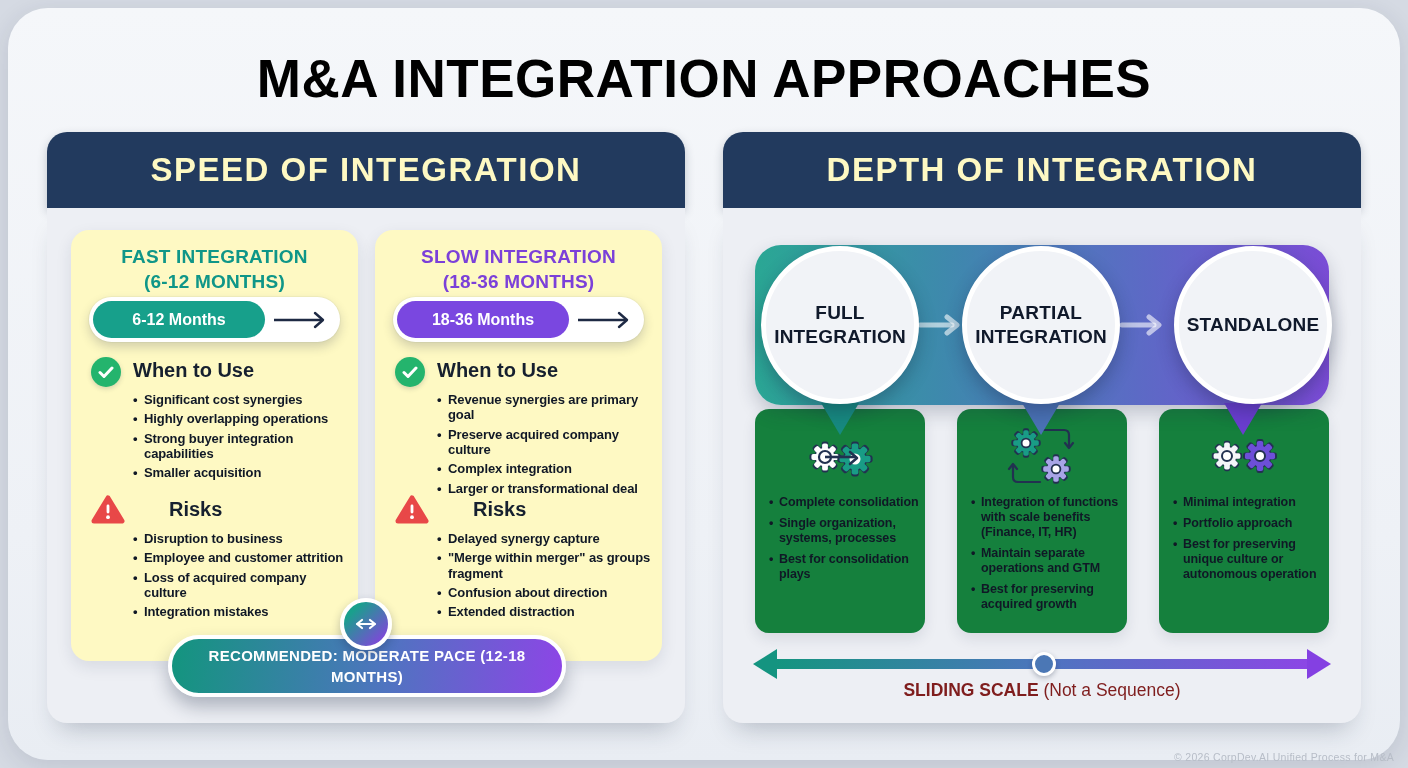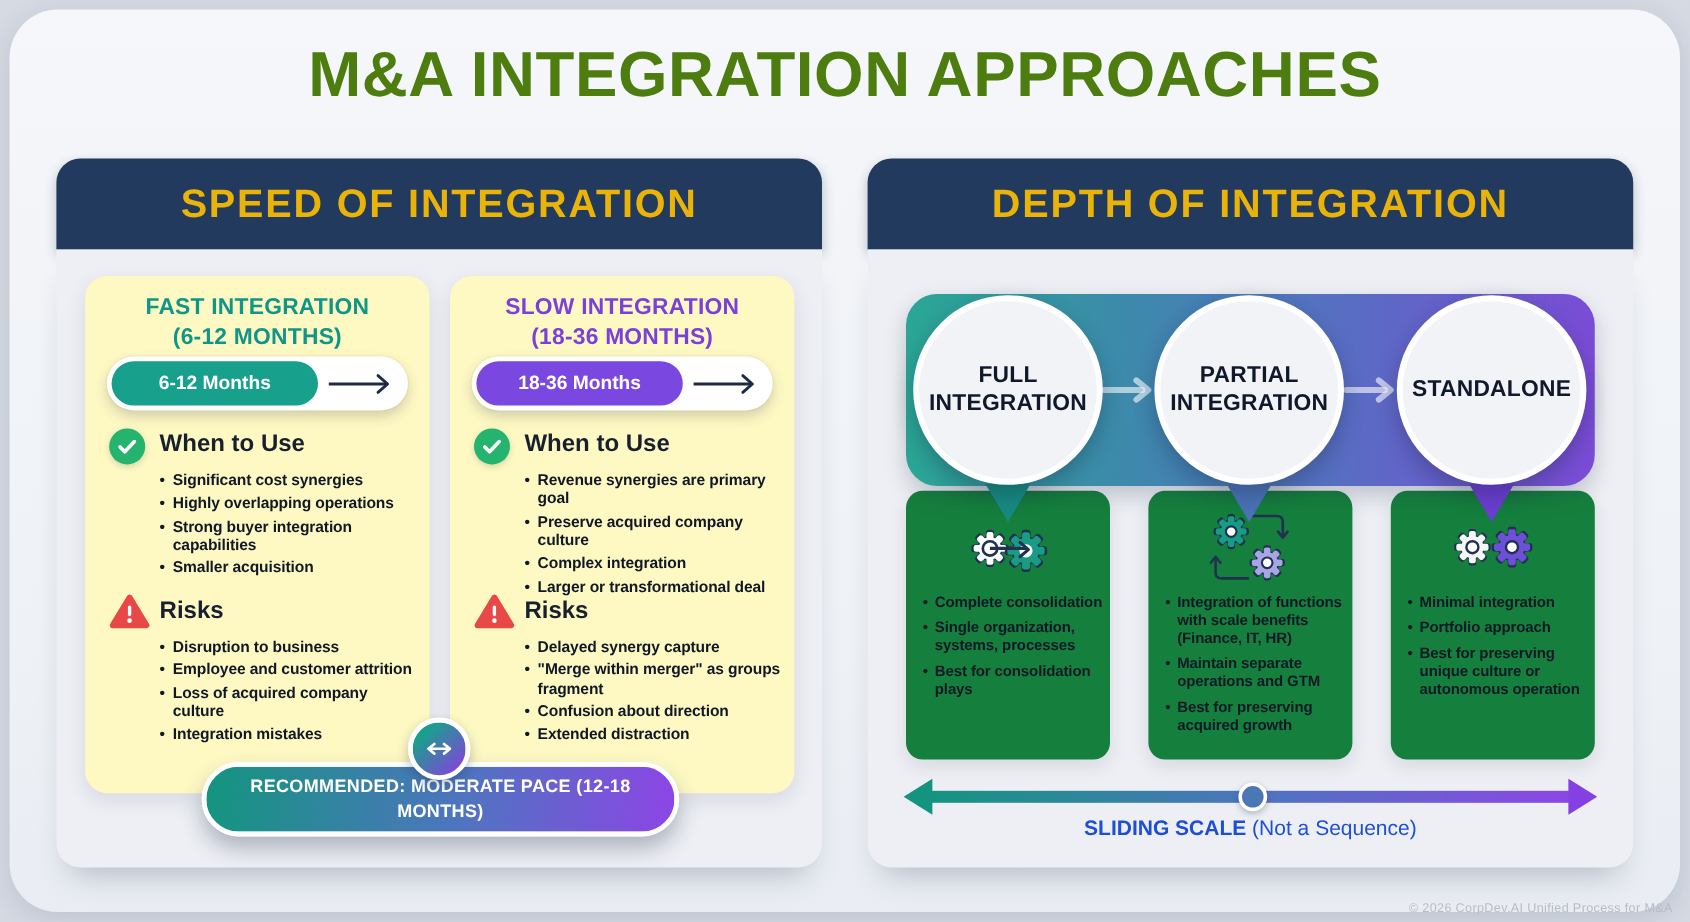--- a/index.html
+++ b/index.html
@@ -1,28 +1,28 @@
 <!DOCTYPE html>
 <html><head>
 <meta charset="utf-8">
 <style>
   html,body{margin:0;padding:0;}
   body{width:1408px;height:768px;background:#d5dae3;font-family:"Liberation Sans",sans-serif;overflow:hidden;}
   .stage{position:relative;width:1408px;height:768px;}
   .canvas{position:absolute;left:8px;top:8px;right:8px;bottom:8px;border-radius:40px;
           background:linear-gradient(180deg,#f5f7fa 0%,#eef1f6 70%,#e9edf3 100%);
           box-shadow:0 6px 24px rgba(30,42,68,.12);}
-  .main-title{position:absolute;top:32px;left:0;width:100%;text-align:center;
-          font-size:53px;font-weight:bold;letter-spacing:.5px;color:#4d7c0f;}
+  .main-title{position:absolute;top:48px;left:0;width:100%;text-align:center;
+          font-size:53px;font-weight:bold;letter-spacing:.5px;color:#000000;}
   
   .panel{position:absolute;top:132px;width:638px;height:591px;}
   .panel.left{left:47px;} .panel.right{left:723px;}
   .panel-header{position:absolute;left:0;top:0;right:0;height:76px;background:#223a5e;
           border-radius:20px 20px 0 0;display:flex;align-items:center;justify-content:center;
-          color:#eab308;font-size:33px;font-weight:bold;letter-spacing:1.5px;
+          color:#fef9c3;font-size:33px;font-weight:bold;letter-spacing:1.5px;
           box-shadow:0 4px 10px rgba(30,42,68,.25);}
   .panel-body{position:absolute;left:0;top:76px;right:0;bottom:0;background:#edeff4;
           border-radius:0 0 20px 20px;box-shadow:0 16px 26px -12px rgba(30,42,68,.28);}
   
   .speed-card{position:absolute;top:98px;width:287px;height:431px;background:#fef9c3;border-radius:18px;
           box-shadow:0 6px 16px rgba(30,42,68,.10);z-index:1;}
   .speed-card.fast{left:24px;} .speed-card.slow{left:328px;}
   .card-title{position:absolute;top:15px;left:0;width:100%;text-align:center;
           font-size:19px;font-weight:bold;line-height:1.3;letter-spacing:.2px;}
   .teal-text{color:#0f9688;} .purple-text{color:#7b40d9;}
@@ -34,40 +34,40 @@
   .pill-arrow{position:absolute;right:8px;top:12px;}
   .sec-icon{position:absolute;left:20px;}
   .check-circle{width:30px;height:30px;border-radius:50%;background:#24b46d;
           display:flex;align-items:center;justify-content:center;box-shadow:0 2px 5px rgba(30,42,68,.18);}
   .sec-head{position:absolute;left:62px;font-size:20px;font-weight:bold;color:#16202f;}
   .bullets{position:absolute;left:62px;right:6px;margin:0;padding:0;list-style:none;}
   .bullets li{position:relative;padding-left:11px;font-size:13px;font-weight:600;color:#101826;
           line-height:1.18;margin-bottom:4px;letter-spacing:-0.1px;}
   .bullets li::before{content:"•";position:absolute;left:0;top:0;}
   .when-icon{top:127px;} .when-head{top:129px;} .when-list{top:162px;}
-  .risks-icon{top:264px;} .risks-head{top:268px;} .risks-list{top:301px;}
+  .risks-icon{top:264px;} .risks-head{top:268px;margin-left:36px;} .risks-list{top:301px;}
   
   .reco-banner{position:absolute;left:121px;top:503px;width:390px;height:54px;border-radius:33px;
           border:4px solid #fff;background:linear-gradient(95deg,#13957e 0%,#4f74c0 55%,#8d45e6 100%);
           box-shadow:0 10px 18px rgba(30,42,68,.30);z-index:2;
           display:flex;flex-direction:column;align-items:center;justify-content:center;
           color:#fff;font-size:15px;font-weight:bold;letter-spacing:.3px;line-height:1.4;text-align:center;}
   .reco-circle{position:absolute;left:293px;top:466px;width:44px;height:44px;border-radius:50%;
           border:4px solid #fff;background:linear-gradient(135deg,#19a08c 20%,#7b4bd6 85%);
           box-shadow:0 4px 10px rgba(30,42,68,.30);z-index:3;
           display:flex;align-items:center;justify-content:center;}
   
   .band{position:absolute;left:32px;top:113px;width:574px;height:160px;border-radius:26px;
           background:linear-gradient(92deg,#2aa794 0%,#3f87ae 35%,#5a6cc4 65%,#7b4bd6 100%);
           box-shadow:0 8px 18px rgba(30,42,68,.22);z-index:2;}
   .stage-circle{position:absolute;top:114px;width:148px;height:148px;border-radius:50%;background:#f1f3f7;
           border:5px solid #fff;box-shadow:0 8px 18px rgba(20,30,60,.30);z-index:4;
           display:flex;flex-direction:column;align-items:center;justify-content:center;
           font-size:19px;font-weight:bold;color:#10192b;line-height:1.25;letter-spacing:.2px;text-align:center;}
-  .stage-circle.c1{left:38px;} .stage-circle.c2{left:239px;} .stage-circle.c3{left:441px;}
+  .stage-circle.c1{left:38px;} .stage-circle.c2{left:239px;} .stage-circle.c3{left:451px;}
   .band-arrow{position:absolute;top:182px;z-index:3;}
   .band-arrow.a1{left:194px;} .band-arrow.a2{left:396px;}
   .tail{position:absolute;top:271px;width:38px;height:32px;z-index:3;
           clip-path:polygon(0 0,100% 0,50% 100%);}
   .tail.t1{left:98px;background:#178a80;} .tail.t2{left:299px;background:#4a72b5;} .tail.t3{left:501px;background:#6a3ecf;}
   .depth-card{position:absolute;top:277px;width:170px;height:224px;background:#15803d;border-radius:14px;
           box-shadow:0 6px 14px rgba(30,42,68,.10);z-index:1;}
   .depth-card.d1{left:32px;} .depth-card.d2{left:234px;} .depth-card.d3{left:436px;}
   .depth-icon{height:70px;margin-top:12px;display:flex;align-items:center;justify-content:center;}
   .depth-bullets{margin:4px 6px 0 14px;padding:0;list-style:none;}
@@ -77,21 +77,21 @@
   
   .scale-arrow{position:absolute;left:30px;top:517px;width:578px;height:30px;}
   .scale-bar{position:absolute;left:18px;right:18px;top:10px;height:10px;
           background:linear-gradient(90deg,#13957e 0%,#4f74c0 52%,#8d45e6 100%);}
   .scale-head-left{position:absolute;left:0;top:0;width:0;height:0;
           border-top:15px solid transparent;border-bottom:15px solid transparent;border-right:24px solid #149480;}
   .scale-head-right{position:absolute;right:0;top:0;width:0;height:0;
           border-top:15px solid transparent;border-bottom:15px solid transparent;border-left:24px solid #8440e2;}
   .scale-knob{position:absolute;left:279px;top:3px;width:18px;height:18px;border-radius:50%;
           background:#4b77b5;border:3px solid #fff;box-shadow:0 2px 5px rgba(30,42,68,.3);}
-  .scale-label{position:absolute;top:548px;left:0;width:100%;text-align:center;font-size:17.5px;color:#1d4ed8;}
+  .scale-label{position:absolute;top:548px;left:0;width:100%;text-align:center;font-size:17.5px;color:#7f1d1d;}
   .scale-label b{font-weight:bold;}
   .footer-note{position:absolute;right:14px;bottom:5px;font-size:10.5px;color:#b7bdc7;letter-spacing:.3px;}
 </style>
 </head>
 <body>
 
 <div class="stage">
   <div class="canvas"></div>
 
   <svg width="0" height="0" style="position:absolute" aria-hidden="true">

